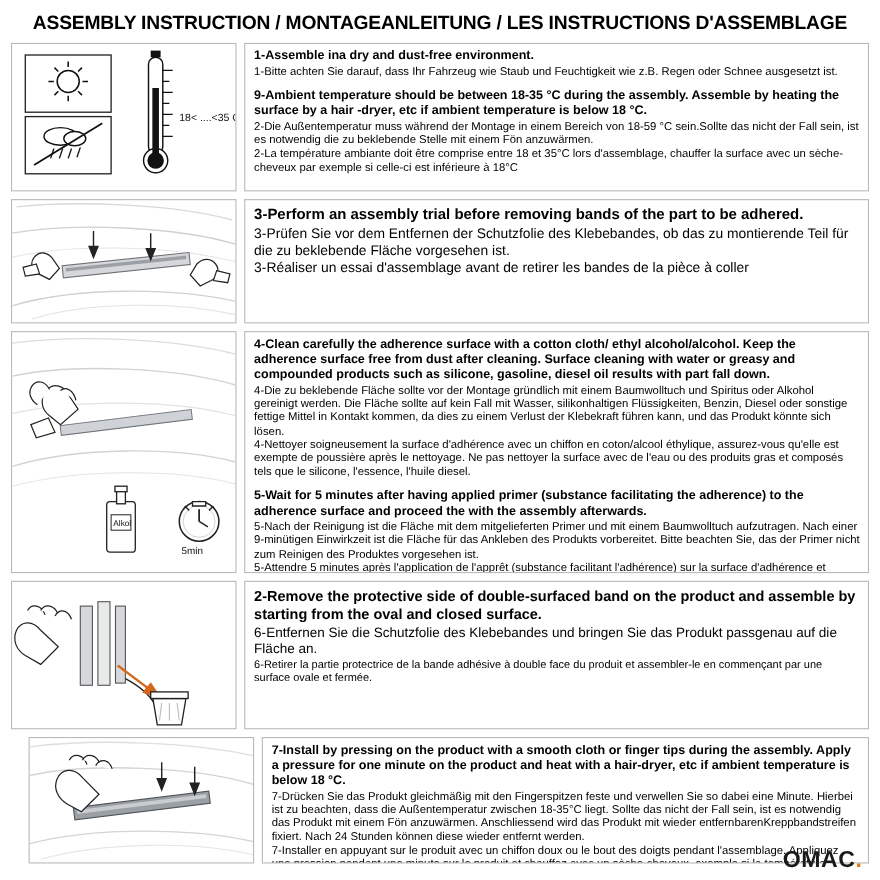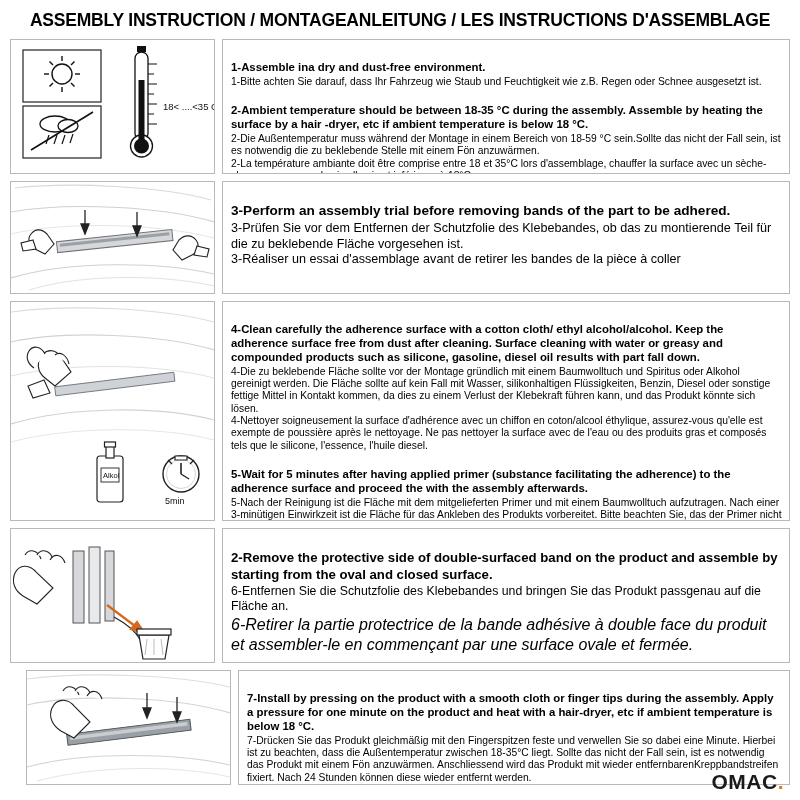--- a/index.html
+++ b/index.html
@@ -54,21 +54,21 @@
     border: 1px solid #b9b9b9;
     box-sizing: border-box;
     padding: 5px 7px 5px 8px;
     position: relative;
     overflow: hidden;
   }
   .hd {
     font-weight: bold;
     font-size: 11.4px;
     line-height: 1.22;
-    margin: 16px 0 1px 0;
+    margin: 0 0 1px 0;
   }
   .bd {
     font-size: 10.3px;
     line-height: 1.2;
     margin: 0;
   }
   .bd + .bd { margin-top: 0px; }
   .blk + .blk { margin-top: 9px; }
 
   .brand {
@@ -151,21 +151,21 @@
           <text x="152" y="70" font-family="Liberation Sans, sans-serif" font-size="9.5" fill="#111">18&lt; ....&lt;35 C</text>
         </svg>
       </div>
 
       <div class="txt">
         <div class="blk">
           <p class="hd">1-Assemble ina dry and dust-free environment.</p>
           <p class="bd">1-Bitte achten Sie darauf, dass Ihr Fahrzeug wie Staub und Feuchtigkeit wie z.B. Regen oder Schnee ausgesetzt ist.</p>
         </div>
         <div class="blk">
-          <p class="hd">2-Ambient temperature should be between 18-35 °C  during the assembly. Assemble by heating the surface by a hair -dryer, etc if ambient temperature is below 18 °C.</p>
+          <p class="hd">9-Ambient temperature should be between 18-35 °C  during the assembly. Assemble by heating the surface by a hair -dryer, etc if ambient temperature is below 18 °C.</p>
           <p class="bd">2-Die Außentemperatur muss während der Montage in einem Bereich von 18-59 °C  sein.Sollte das nicht der Fall sein, ist es notwendig die zu beklebende Stelle mit einem Fön anzuwärmen.</p>
           <p class="bd">2-La température ambiante doit être comprise entre 18 et 35°C lors d'assemblage, chauffer la surface avec un sèche-cheveux par exemple si celle-ci est inférieure à 18°C</p>
         </div>
       </div>
     </div>
 
     <div class="row r2">
       <div class="fig">
         <svg width="203" height="111" viewBox="0 0 203 111">
 
@@ -250,21 +250,21 @@
       </div>
 
       <div class="txt">
         <div class="blk">
           <p class="hd">4-Clean carefully the adherence surface with a cotton cloth/ ethyl alcohol/alcohol. Keep the adherence surface free from dust after cleaning. Surface cleaning with water or greasy and compounded products such as silicone, gasoline, diesel oil results with part fall down.</p>
           <p class="bd">4-Die zu beklebende Fläche sollte vor der Montage gründlich mit einem Baumwolltuch und Spiritus oder Alkohol gereinigt werden. Die Fläche sollte auf kein Fall mit Wasser, silikonhaltigen Flüssigkeiten, Benzin, Diesel oder sonstige fettige Mittel in Kontakt kommen, da dies zu einem Verlust der Klebekraft führen kann, und das Produkt könnte sich lösen.</p>
           <p class="bd">4-Nettoyer soigneusement la surface d'adhérence avec un chiffon en coton/alcool éthylique, assurez-vous qu'elle est exempte de poussière après le nettoyage. Ne pas nettoyer la surface avec de l'eau ou des produits gras et composés tels que le silicone, l'essence, l'huile diesel.</p>
         </div>
         <div class="blk">
           <p class="hd">5-Wait for 5 minutes after having applied primer (substance facilitating the adherence) to the adherence surface and proceed the with the assembly afterwards.</p>
-          <p class="bd">5-Nach der Reinigung ist die Fläche mit dem mitgelieferten Primer und mit einem Baumwolltuch aufzutragen. Nach einer 3-minütigen Einwirkzeit ist die Fläche für das Ankleben des Produkts vorbereitet. Bitte beachten Sie, das der Primer nicht zum Reinigen des Produktes vorgesehen ist.</p>
+          <p class="bd">5-Nach der Reinigung ist die Fläche mit dem mitgelieferten Primer und mit einem Baumwolltuch aufzutragen. Nach einer 9-minütigen Einwirkzeit ist die Fläche für das Ankleben des Produkts vorbereitet. Bitte beachten Sie, das der Primer nicht zum Reinigen des Produktes vorgesehen ist.</p>
           <p class="bd">5-Attendre 5 minutes après l'application de l'apprêt (substance facilitant l'adhérence) sur la surface d'adhérence et procéder ensuite à l'assemblage</p>
         </div>
       </div>
     </div>
 
     <div class="row r4">
       <div class="fig">
         <svg width="203" height="133" viewBox="0 0 203 133">
 
           <g fill="#fff" stroke="#222" stroke-width="1.1">
@@ -296,21 +296,21 @@
             <line x1="143" y1="110" x2="143" y2="126"></line>
             <line x1="150" y1="110" x2="152" y2="126"></line>
           </g>
         </svg>
       </div>
 
       <div class="txt">
         <div class="blk">
           <p class="hd" style="font-size:13.2px;line-height:1.25;">2-Remove the protective side of double-surfaced band on the product and assemble by starting from the oval and closed surface.</p>
           <p class="bd" style="font-size:12.3px;line-height:1.25;">6-Entfernen Sie die Schutzfolie des Klebebandes und bringen Sie das Produkt passgenau auf die Fläche an.</p>
-          <p class="bd" style="font-size:16px;line-height:1.25;font-style:italic;">6-Retirer la partie protectrice de la bande adhésive à double face du produit et assembler-le en commençant par une surface ovale et fermée.</p>
+          <p class="bd" style="font-size:10px;line-height:1.25;">6-Retirer la partie protectrice de la bande adhésive à double face du produit et assembler-le en commençant par une surface ovale et fermée.</p>
         </div>
       </div>
     </div>
 
     <div class="row r5">
       <div class="fig">
         <svg width="203" height="113" viewBox="0 0 203 113">
           <path d="M0 8 C 60 0, 150 4, 203 16" fill="none" stroke="#dedede" stroke-width="1.2"></path>
           <path d="M0 34 C 55 22, 150 26, 203 42" fill="none" stroke="#d4d4d4" stroke-width="1.2"></path>
           <path d="M0 96 C 60 80, 150 82, 203 94" fill="none" stroke="#d4d4d4" stroke-width="1.2"></path>

